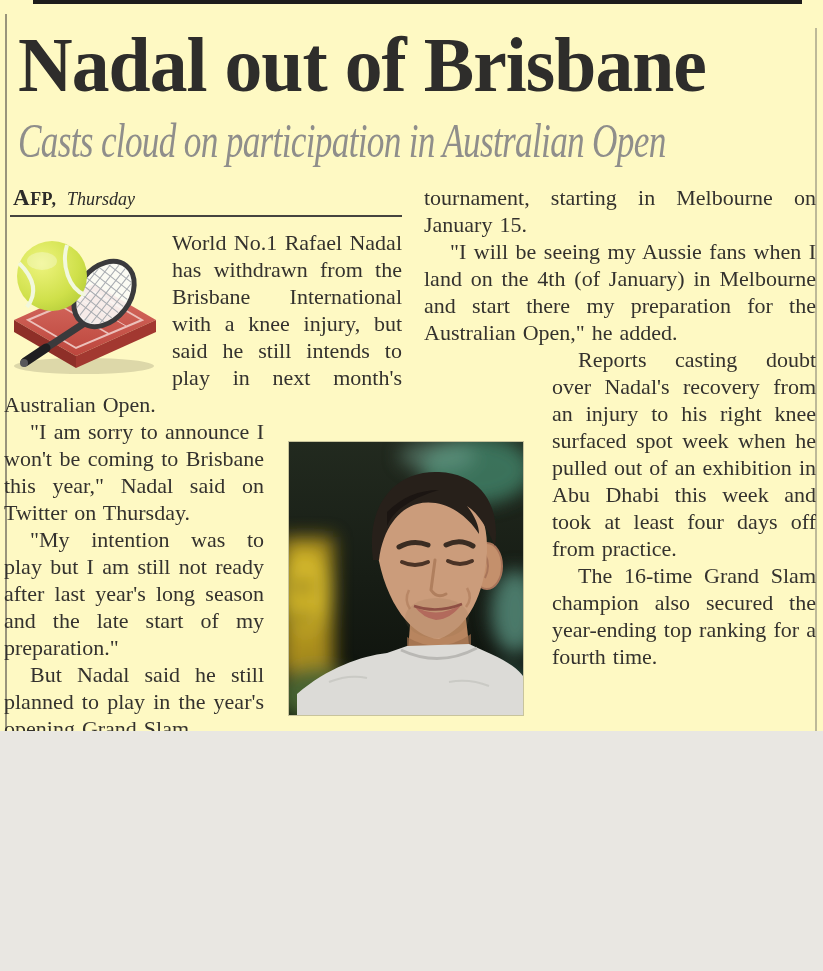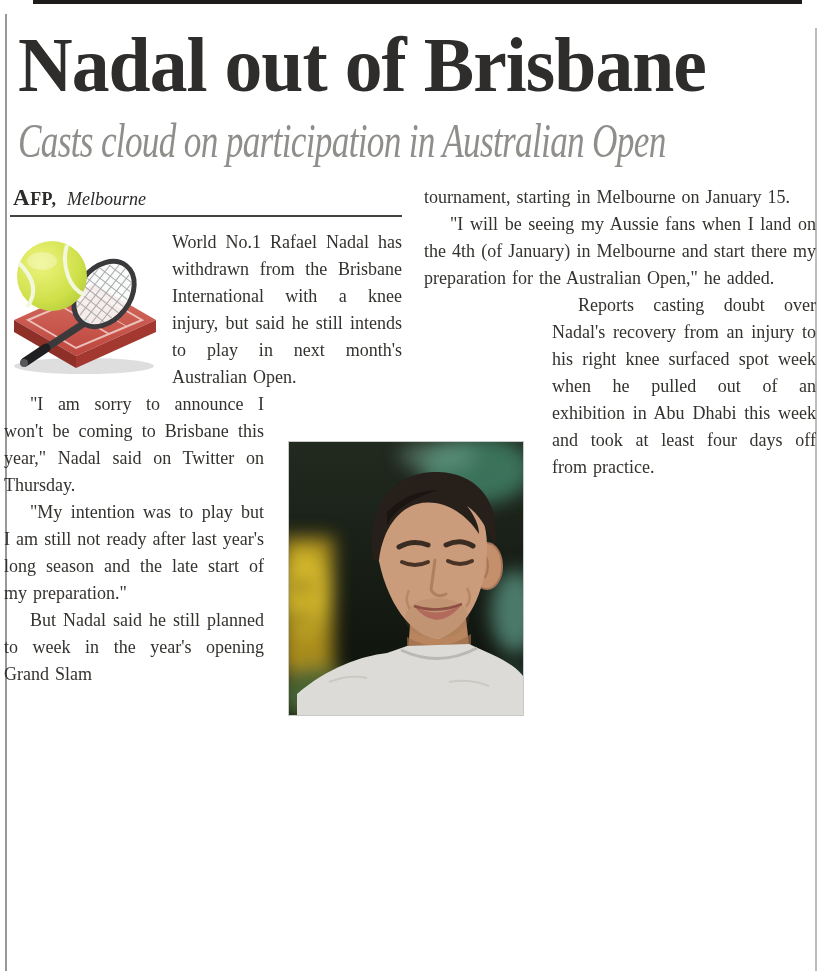--- a/index.html
+++ b/index.html
@@ -1,19 +1,19 @@
 <!DOCTYPE html>
 <html lang="en"><head>
 <meta charset="utf-8">
 <style>
   html,body{margin:0;padding:0;background:#e9e7e2;}
   .page{
     position:relative;
-    width:823px;height:971px;
-    background:#ffffff;
+    width:823px;height:731px;
+    background:#fef9c3;
     overflow:hidden;
     font-family:"Liberation Serif","DejaVu Serif",serif;
   }
   .top-rule{position:absolute;left:33px;top:0;width:769px;height:4px;background:#1d1c1b;}
   .hairline-left{position:absolute;left:5px;top:14px;width:2px;height:957px;background:rgba(70,68,64,.55);}
   .hairline-right{position:absolute;left:815px;top:28px;width:2px;height:943px;background:rgba(110,106,100,.45);}
 
   .headline{
     position:absolute;left:18px;top:20px;margin:0;
     font-weight:bold;font-size:78px;letter-spacing:-1px;
@@ -27,21 +27,21 @@
     transform:scaleX(.72);transform-origin:left top;
   }
   .byline{position:absolute;left:13px;top:185px;font-size:18px;color:#2c2b29;}
   .byline .agency{display:inline-block;font-weight:bold;letter-spacing:.5px;text-align:center;}
   .byline .agency::first-letter{font-size:23px;}
   .byline .location{font-style:italic;margin-left:6px;}
   .byline-rule{position:absolute;left:10px;top:215px;width:392px;height:2px;background:#45443f;}
 
   .col{
     position:absolute;
-    font-size:18px;line-height:27px;
+    font-size:22px;line-height:27px;
     text-align:justify;color:#34322e;
     word-spacing:1.5px;
   }
   .col-left{left:4px;top:229px;width:398px;}
   .col-right{left:424px;top:184px;width:392px;}
   .col p{margin:0;}
   .col p.indent{text-indent:26px;}
 
   .graphic-float{float:left;width:158px;height:144px;margin:3px 10px 2px 0;}
   .graphic-float svg{display:block;width:100%;height:100%;}
@@ -61,21 +61,21 @@
 <div class="page">
   <div class="top-rule"></div>
   <div class="hairline-left"></div>
   <div class="hairline-right"></div>
 
   <h1 class="headline">Nadal out of Brisbane</h1>
   <h2 class="subheadline">Casts cloud on participation in Australian Open</h2>
 
   <div class="byline">
     <span class="agency">AFP,</span>
-    <span class="location">Melbourne</span>
+    <span class="location">Thursday</span>
   </div>
   <div class="byline-rule"></div>
 
   <div class="col col-left">
     <div class="graphic-float" role="img" aria-label="Tennis ball and racket on a red court">
       <svg viewBox="0 0 158 144" xmlns="http://www.w3.org/2000/svg">
         <defs>
           <linearGradient id="courtGrad" x1="0" y1="0" x2="0" y2="1">
             <stop offset="0" stop-color="#d96f64"></stop>
               <stop offset="1" stop-color="#bc463d"></stop>
@@ -127,28 +127,29 @@
           <path d="M63,13 C57,33 65,57 81,63" fill="none" stroke="#f2f8dd" stroke-width="4"></path>
           <ellipse cx="38" cy="29" rx="15" ry="9" fill="#ffffff" opacity="0.3"></ellipse>
         </g>
       </svg>
     </div>
 
     <p>World No.1 Rafael Nadal has withdrawn from the Brisbane International with a knee injury, but said he still intends to play in next month's Australian Open.</p>
     <div class="photo-spacer-left"></div>
     <p class="indent">"I am sorry to announce I won't be coming to Brisbane this year," Nadal said on Twitter on Thursday.</p>
     <p class="indent">"My intention was to play but I am still not ready after last year's long season and the late start of my preparation."</p>
-    <p class="indent">But Nadal said he still planned to week in the year's opening Grand Slam</p>
+    <p class="indent">But Nadal said he still planned to play in the year's opening Grand Slam</p>
   </div>
 
   <div class="col col-right">
     <p>tournament, starting in Melbourne on January 15.</p>
     <p class="indent">"I will be seeing my Aussie fans when I land on the 4th (of January) in Melbourne and start there my preparation for the Australian Open," he added.</p>
     <div class="photo-spacer-right"></div>
     <p class="indent">Reports casting doubt over Nadal's recovery from an injury to his right knee surfaced spot week when he pulled out of an exhibition in Abu Dhabi this week and took at least four days off from practice.</p>
+    <p class="indent">The 16-time Grand Slam champion also secured the year-ending top ranking for a fourth time.</p>
   </div>
 
   <div class="photo" role="img" aria-label="Rafael Nadal smiling at a press conference">
     <svg viewBox="0 0 234 273" xmlns="http://www.w3.org/2000/svg">
       <defs>
         <filter id="blur1" x="-50%" y="-50%" width="200%" height="200%">
             <feGaussianBlur stdDeviation="9"></feGaussianBlur>
           </filter>
         <linearGradient id="bgGrad" x1="0" y1="0" x2="0" y2="1">
           <stop offset="0" stop-color="#222a1f"></stop>

